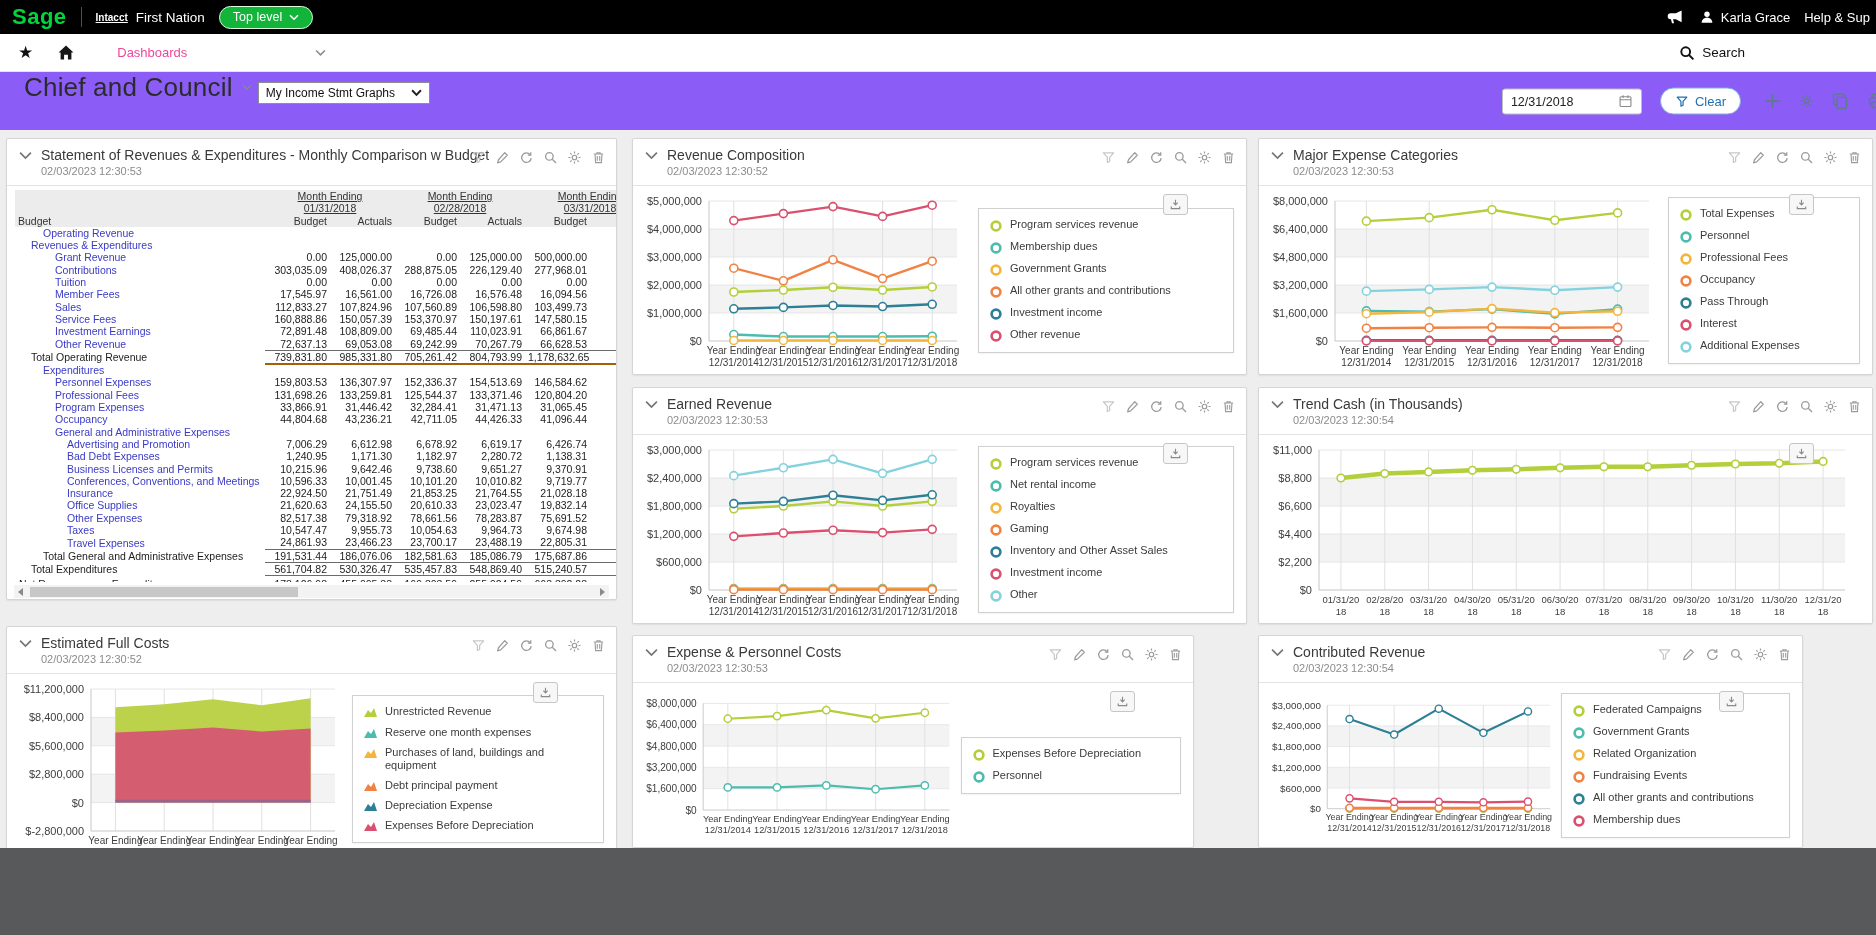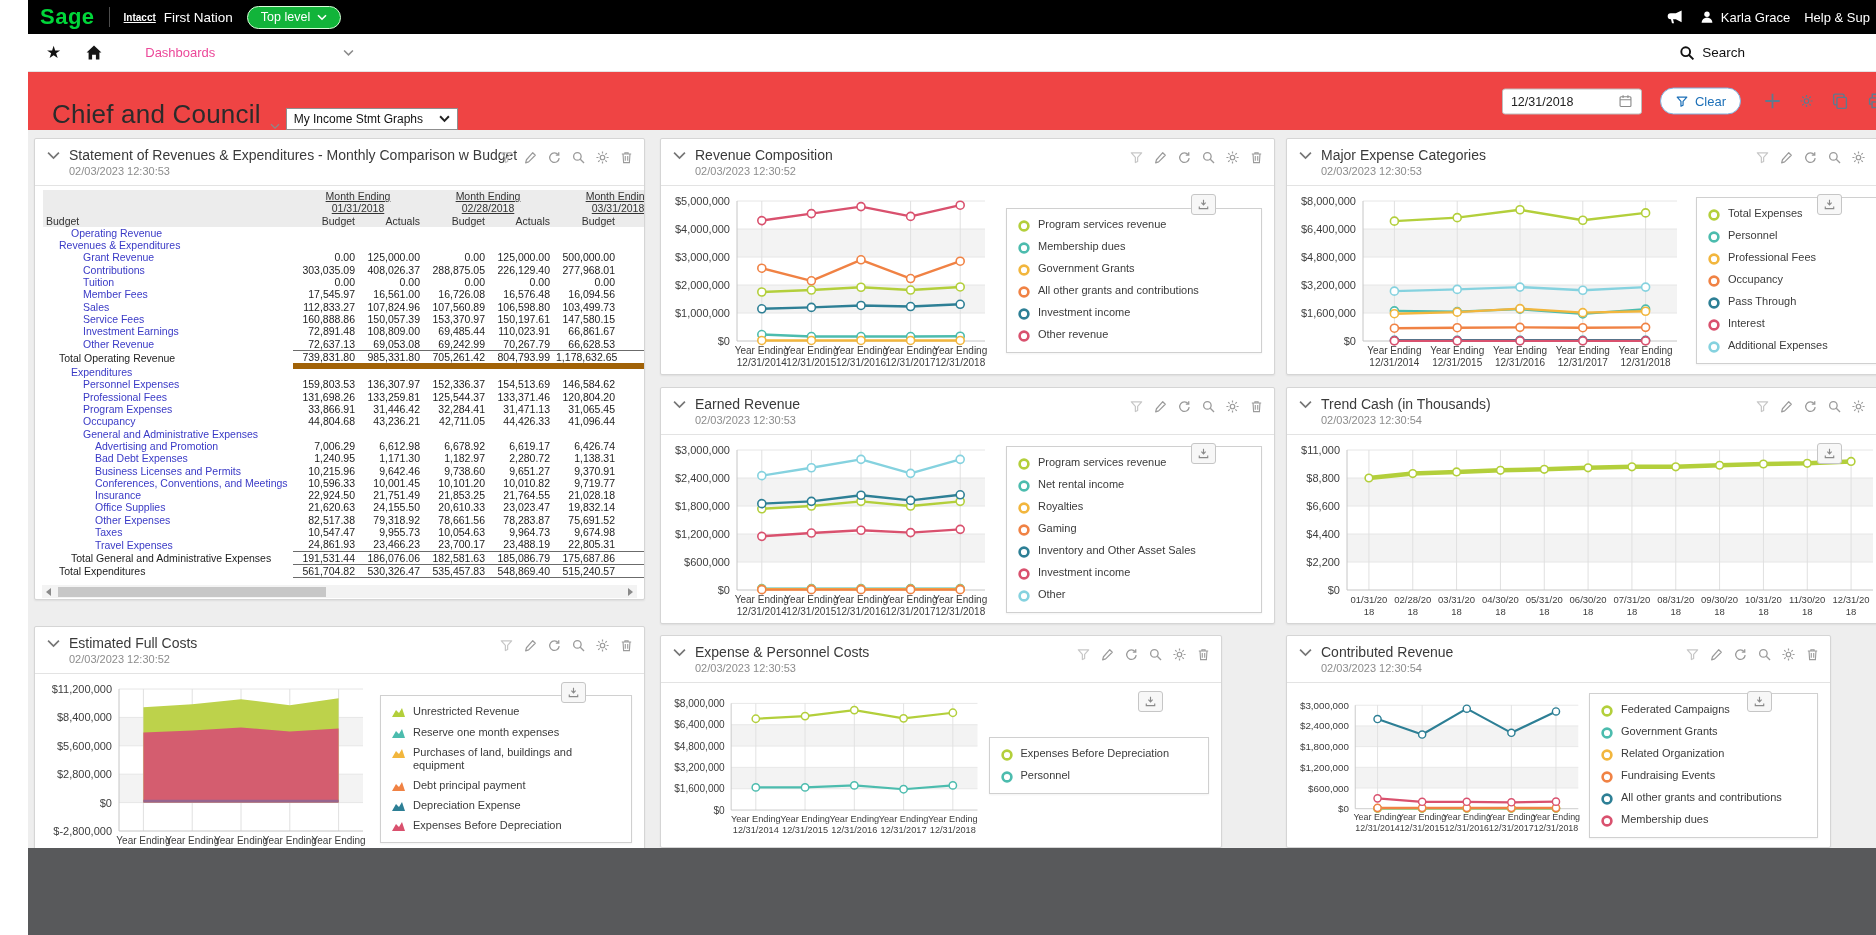--- a/index.html
+++ b/index.html
@@ -1,38 +1,38 @@
 <!DOCTYPE html>
 <html><head>
 <meta charset="utf-8">
 <style>
   html,body{margin:0;padding:0;background:#dcdcdc;}
   *{box-sizing:border-box;font-family:"Liberation Sans",sans-serif;}
-  .app{position:relative;width:1876px;height:935px;background:#fff;overflow:hidden;padding-left:28px;}
+  .app{position:relative;width:1876px;height:935px;background:#fff;overflow:hidden;}
 
   
   .topbar{height:34px;background:#000;display:flex;align-items:center;padding:0 12px;color:#fff;}
   .sage{font-size:22px;font-weight:bold;color:#00d639;letter-spacing:.5px;line-height:1;}
   .tb-div{width:1px;height:20px;background:#4d4d4d;margin:0 14px;}
   .product{font-weight:bold;font-size:10px;text-decoration:underline;}
   .company{margin-left:8px;font-size:13.5px;}
   .pill{margin-left:14px;background:#12b43a;border:1px solid #d8ffd8;color:#fff;border-radius:12px;height:23px;padding:0 13px;display:inline-flex;align-items:center;gap:7px;font-size:12.5px;cursor:pointer;}
   .tb-right{margin-left:auto;display:flex;align-items:center;gap:14px;margin-right:-6px;font-size:13px;white-space:nowrap;}
   .tb-user{display:flex;align-items:center;gap:6px;}
 
   
   .navbar{height:38px;background:#fff;display:flex;align-items:center;padding:0 14px;border-bottom:1px solid #e4e4e4;position:relative;}
   .star{font-size:17px;color:#111;margin:0 24px 0 4px;line-height:1;cursor:pointer;}
   .homeic{margin-right:42px;display:flex;cursor:pointer;}
   .dd{display:flex;align-items:center;font-size:13px;color:#ec4899;cursor:pointer;}
   .dd .gap{width:128px;}
   .nb-right{position:absolute;right:131px;display:flex;gap:7px;align-items:center;font-size:13.5px;color:#111;cursor:pointer;}
 
   
-  .page-header{height:58px;background:#ef4444;display:flex;align-items:flex-end;padding:0 0 0 24px;position:relative;}
+  .page-header{height:58px;background:#8b5cf6;display:flex;align-items:flex-start;padding:0 0 0 24px;position:relative;}
   .page-header h1{font-size:26px;font-weight:400;color:#2b2b2b;margin:0;letter-spacing:.2px;}
   .h-chev{margin:12px 0 0 9px;}
   .viewsel{margin:10px 0 0 6px;border:1px solid #8f8f8f;height:22px;padding:0 7px;display:inline-flex;align-items:center;font-size:12px;color:#111;background:#fff;gap:16px;cursor:pointer;}
   .ph-right{position:absolute;right:-10px;top:50%;transform:translateY(-50%);display:flex;align-items:center;}
   .datebox{width:140px;height:26px;border:1px solid #bdbdbd;border-radius:3px;display:flex;align-items:center;padding:0 8px;font-size:12.5px;color:#222;background:#fff;}
   .datebox .cal{margin-left:auto;display:flex;}
   .clearbtn{margin-left:18px;height:27px;border:1px solid #7fb0dc;border-radius:14px;background:#fff;color:#1d70b8;font-size:13px;display:inline-flex;align-items:center;gap:6px;padding:0 14px;cursor:pointer;}
   .hicons{display:flex;gap:17px;margin-left:22px;align-items:center;}
   .hicons .hic{display:flex;cursor:pointer;}
 
@@ -65,21 +65,21 @@
 
   
   .tbl-wrap{height:396px;overflow:hidden;padding:4px 0 0 8px;}
   .stmt{border-collapse:collapse;table-layout:fixed;width:640px;}
   .stmt td{font-size:10.5px;line-height:12.3px;padding:0 3px;white-space:nowrap;overflow:hidden;color:#1c1c1c;}
   .stmt thead td{background:#ececec;color:#333;}
   .stmt td.gt{text-align:center;text-decoration:underline;}
   .stmt td.num{text-align:right;}
   .stmt td.lb.blue{color:#3a3ac6;cursor:pointer;}
   .stmt tr.rt td.num{border-top:1px solid #6b6b6b;}
-  .stmt tr.rtb td.num{border-top:1px solid #6b6b6b;border-bottom:6px solid #a16207;}
+  .stmt tr.rtb td.num{border-top:1px solid #6b6b6b;border-bottom:2px solid #a16207;}
   .stmt tr.rn td.num{border-top:1px solid #6b6b6b;border-bottom:3px double #6b6b6b;padding-top:2px;}
   .hscroll{height:13px;background:#f3f3f3;margin:3px 7px 0 7px;position:relative;}
   .hs-thumb{position:absolute;left:16px;width:45%;top:1.5px;height:10px;background:#c7c7c7;cursor:grab;}
   .hs-arrow{position:absolute;top:3px;width:0;height:0;border-top:4px solid transparent;border-bottom:4px solid transparent;cursor:pointer;}
   .hs-left{left:4px;border-right:5px solid #8a8a8a;}
   .hs-right{right:4px;border-left:5px solid #8a8a8a;}
 
   .footer{height:87px;background:#58595b;}
   svg{display:block;}
   text{font-family:"Liberation Sans",sans-serif;}

